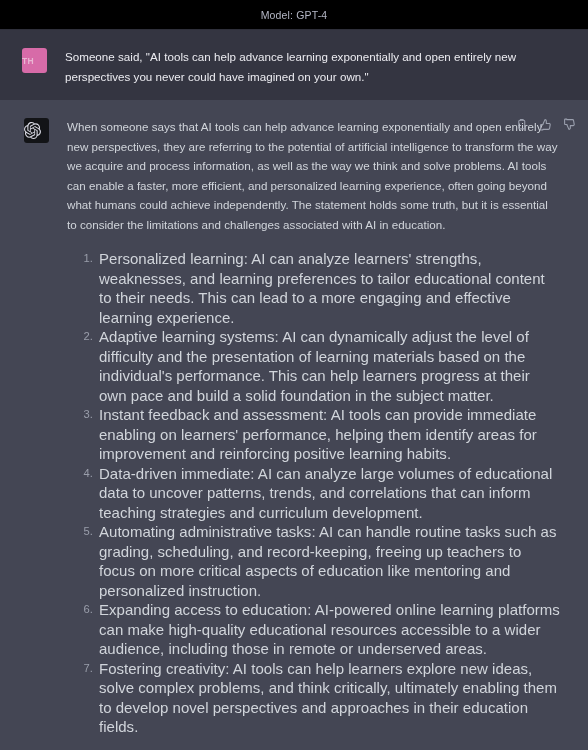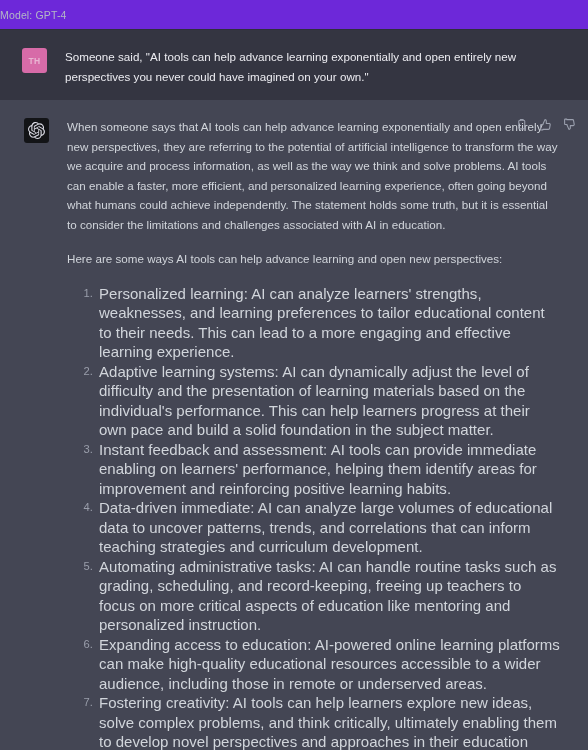--- a/index.html
+++ b/index.html
@@ -18,24 +18,24 @@
     height: 750px;
     position: relative;
     overflow: hidden;
     background: #343541;
   }
 
   
   .header {
     height: 30px;
     width: 100%;
-    background: #6d28d9;
-    display: flex;
-    align-items: center;
-    justify-content: flex-start;
+    background: #000000;
+    display: flex;
+    align-items: center;
+    justify-content: center;
     border-bottom: 1px solid #2f303b;
   }
   .header-title {
     font-size: 10.5px;
     color: #b4b7c5;
     letter-spacing: 0.15px;
     font-weight: 400;
   }
 
   
@@ -58,21 +58,20 @@
     flex: 0 0 30px;
     padding-top: 1px;
   }
 
   .avatar {
     width: 25px;
     height: 25px;
     border-radius: 3px;
     display: flex;
     align-items: center;
-    justify-content: center;
     overflow: hidden;
   }
   .avatar-user {
     background: #d76ba8;
     color: #e9b5d2;
     font-size: 8.5px;
     font-weight: 700;
     letter-spacing: 0.4px;
   }
   .avatar-assistant {
@@ -175,21 +174,20 @@
         <span>
           <svg width="17" height="17" viewBox="0 0 24 24" fill="#d9d9e3" aria-hidden="true">
             <path d="M22.28 9.82a5.98 5.98 0 0 0-.52-4.91 6.05 6.05 0 0 0-6.51-2.9A6.07 6.07 0 0 0 4.98 4.18a5.98 5.98 0 0 0-4 2.9 6.05 6.05 0 0 0 .75 7.1 5.98 5.98 0 0 0 .51 4.91 6.05 6.05 0 0 0 6.52 2.9A5.98 5.98 0 0 0 13.26 24a6.06 6.06 0 0 0 5.77-4.21 5.99 5.99 0 0 0 4-2.9 6.06 6.06 0 0 0-.75-7.07Zm-9.02 12.6a4.48 4.48 0 0 1-2.88-1.04l.14-.08 4.78-2.76a.79.79 0 0 0 .39-.68v-6.74l2.02 1.17a.07.07 0 0 1 .04.05v5.58a4.5 4.5 0 0 1-4.5 4.5ZM3.6 18.3a4.47 4.47 0 0 1-.54-3.01l.14.09 4.79 2.76a.77.77 0 0 0 .78 0l5.84-3.37v2.33a.08.08 0 0 1-.03.06L9.74 19.9a4.5 4.5 0 0 1-6.14-1.65ZM2.34 7.9a4.48 4.48 0 0 1 2.34-1.97V11.6a.77.77 0 0 0 .39.67l5.81 3.36-2.02 1.17a.07.07 0 0 1-.07 0L4 14.01a4.5 4.5 0 0 1-1.65-6.14Zm16.6 3.86-5.83-3.4L15.12 7.2a.07.07 0 0 1 .07 0l4.83 2.79a4.49 4.49 0 0 1-.68 8.1v-5.67a.8.8 0 0 0-.4-.67Zm2.01-3.02-.14-.09-4.78-2.79a.78.78 0 0 0-.79 0L9.4 9.23V6.9a.07.07 0 0 1 .03-.06l4.83-2.79a4.5 4.5 0 0 1 6.68 4.66ZM8.3 12.86l-2.02-1.16a.08.08 0 0 1-.04-.06V6.07a4.5 4.5 0 0 1 7.38-3.45l-.14.08L8.7 5.46a.79.79 0 0 0-.4.68v6.72Zm1.1-2.36 2.6-1.5 2.6 1.5v3l-2.6 1.5-2.6-1.5v-3Z"></path>
           </svg>
         </span>
       </div>
     </div>
 
     <div class="content-col">
       <p>When someone says that AI tools can help advance learning exponentially and open entirely new perspectives, they are referring to the potential of artificial intelligence to transform the way we acquire and process information, as well as the way we think and solve problems. AI tools can enable a faster, more efficient, and personalized learning experience, often going beyond what humans could achieve independently. The statement holds some truth, but it is essential to consider the limitations and challenges associated with AI in education.</p>
-      <p>Here are some ways AI tools can help advance learning and open new perspectives:</p>
 
       <div class="list-wrap">
         <ol class="answer-list">
           <li>Personalized learning: AI can analyze learners' strengths, weaknesses, and learning preferences to tailor educational content to their needs. This can lead to a more engaging and effective learning experience.</li>
           <li>Adaptive learning systems: AI can dynamically adjust the level of difficulty and the presentation of learning materials based on the individual's performance. This can help learners progress at their own pace and build a solid foundation in the subject matter.</li>
           <li>Instant feedback and assessment: AI tools can provide immediate enabling on learners' performance, helping them identify areas for improvement and reinforcing positive learning habits.</li>
           <li>Data-driven immediate: AI can analyze large volumes of educational data to uncover patterns, trends, and correlations that can inform teaching strategies and curriculum development.</li>
           <li>Automating administrative tasks: AI can handle routine tasks such as grading, scheduling, and record-keeping, freeing up teachers to focus on more critical aspects of education like mentoring and personalized instruction.</li>
           <li>Expanding access to education: AI-powered online learning platforms can make high-quality educational resources accessible to a wider audience, including those in remote or underserved areas.</li>
           <li>Fostering creativity: AI tools can help learners explore new ideas, solve complex problems, and think critically, ultimately enabling them to develop novel perspectives and approaches in their education fields.</li>

